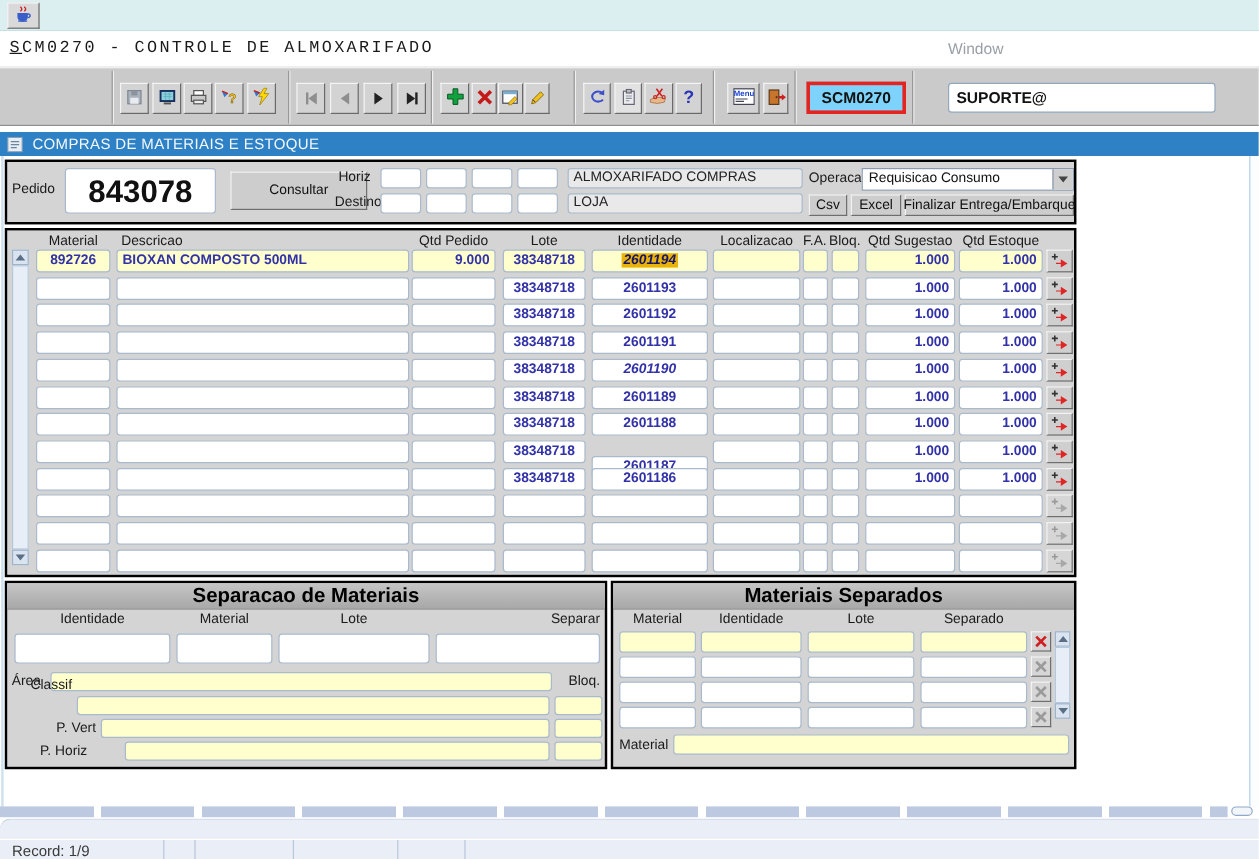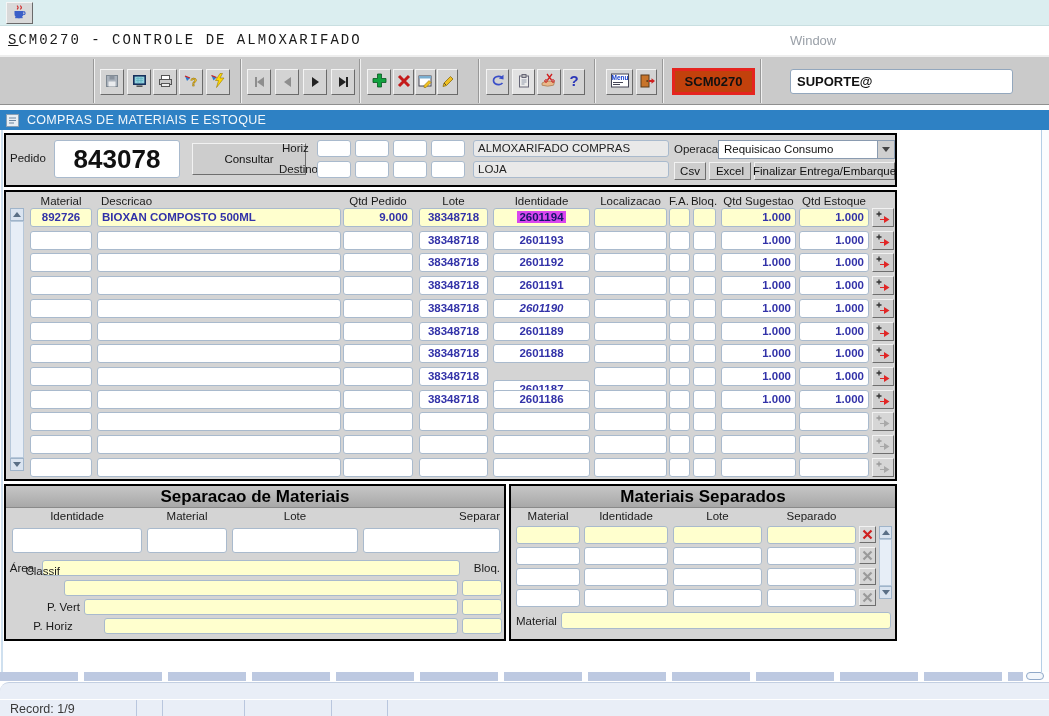--- a/index.html
+++ b/index.html
@@ -21,37 +21,37 @@
   .tdiv{position:absolute;top:2px;height:44px;width:2px;border-left:1px solid #989898;border-right:1px solid #f0f0f0;}
   .tbtn{position:absolute;top:12px;width:24px;height:26px;background:#d3d3d3;border:1px solid;border-color:#f4f4f4 #6a6a6a #6a6a6a #f4f4f4;display:flex;align-items:center;justify-content:center;padding:0;}
   .tbtn.lit{background:#e2e2e2;}
   .navglyph{display:flex;align-items:center;}
   .tri-l{width:0;height:0;border-top:5px solid transparent;border-bottom:5px solid transparent;border-right:7px solid #222;}
   .tri-r{width:0;height:0;border-top:5px solid transparent;border-bottom:5px solid transparent;border-left:7px solid #222;}
   .nbar{width:2px;height:10px;background:#222;}
   .dim .tri-l,.dim .tri-r{border-right-color:#8e8e8e;border-left-color:#8e8e8e;}
   .dim .tri-l{border-right:7px solid #8e8e8e;border-left:none;}
   .dim .nbar{background:#8e8e8e;}
-  .scm-badge{position:absolute;left:672px;top:11px;width:83px;height:27px;background:#c2410c;border:3px solid #e5241f;display:flex;align-items:center;justify-content:center;font-weight:bold;font-size:13px;color:#111;}
+  .scm-badge{position:absolute;left:672px;top:11px;width:83px;height:27px;background:#7dd3fc;border:3px solid #e5241f;display:flex;align-items:center;justify-content:center;font-weight:bold;font-size:13px;color:#111;}
   .user-field{position:absolute;left:790px;top:12px;width:223px;height:25px;background:#fff;border:1px solid #93a7bd;border-radius:3px;font-weight:bold;font-size:13px;line-height:23px;padding-left:6px;color:#111;}
 
   
   .win-titlebar{position:absolute;left:0;top:110px;width:1049px;height:20px;background:#2e81c4;color:#f2f7fb;display:flex;align-items:center;font-size:12.5px;}
   .win-titlebar .ttl{margin-left:8px;letter-spacing:0.3px;}
   .left-line{position:absolute;left:1px;top:130px;width:2px;height:546px;background:#cfe0ef;}
   .right-strip{position:absolute;left:1041px;top:130px;width:8px;height:542px;background:#fbfdfe;border-left:1px solid #b5cfe6;}
 
   
   .lbl{position:absolute;font-size:11.5px;color:#1a1a1a;white-space:nowrap;}
   .field{position:absolute;height:19px;background:#fff;border:1px solid #a9bacd;border-radius:3px;font-size:11.5px;font-weight:bold;color:#3232a8;line-height:16px;overflow:hidden;white-space:nowrap;}
   .field.yellow{background:#ffffce;}
   .field.ro{background:#e9e9e9;font-weight:normal;color:#222;line-height:15px;padding-left:4px;}
   .c{text-align:center;} .l{text-align:left;padding-left:4px;} .r{text-align:right;padding-right:4px;}
   .btn3d{position:absolute;background:#cdcdcd;border:1px solid;border-color:#f2f2f2 #6e6e6e #6e6e6e #f2f2f2;font-size:11.5px;color:#111;display:flex;align-items:center;justify-content:center;padding:0;white-space:nowrap;}
-  .sel{background:#d946ef;color:#15156b;padding:0 2px;}
+  .sel{background:#eab308;color:#15156b;padding:0 2px;font-style:italic;}
 
   
   .blackbox{position:absolute;background:#d4d4d4;border:2px solid #000;}
   .header-box{left:4px;top:133px;width:893px;height:54px;}
   .grid-box{left:4px;top:190px;width:893px;height:291px;}
   .sep-box{left:4px;top:484px;width:502px;height:157px;}
   .msep-box{left:509px;top:484px;width:388px;height:157px;}
 
   .bigfield{position:absolute;left:48px;top:5px;width:126px;height:38px;background:#fff;border:1px solid #a9bacd;border-radius:3px;font-size:26px;font-weight:bold;color:#111;text-align:center;line-height:36px;}
   .select{position:absolute;left:712px;top:5px;width:177px;height:19px;background:#fff;border:1px solid #8a9bb0;font-size:11.5px;line-height:17px;padding-left:5px;color:#111;}

